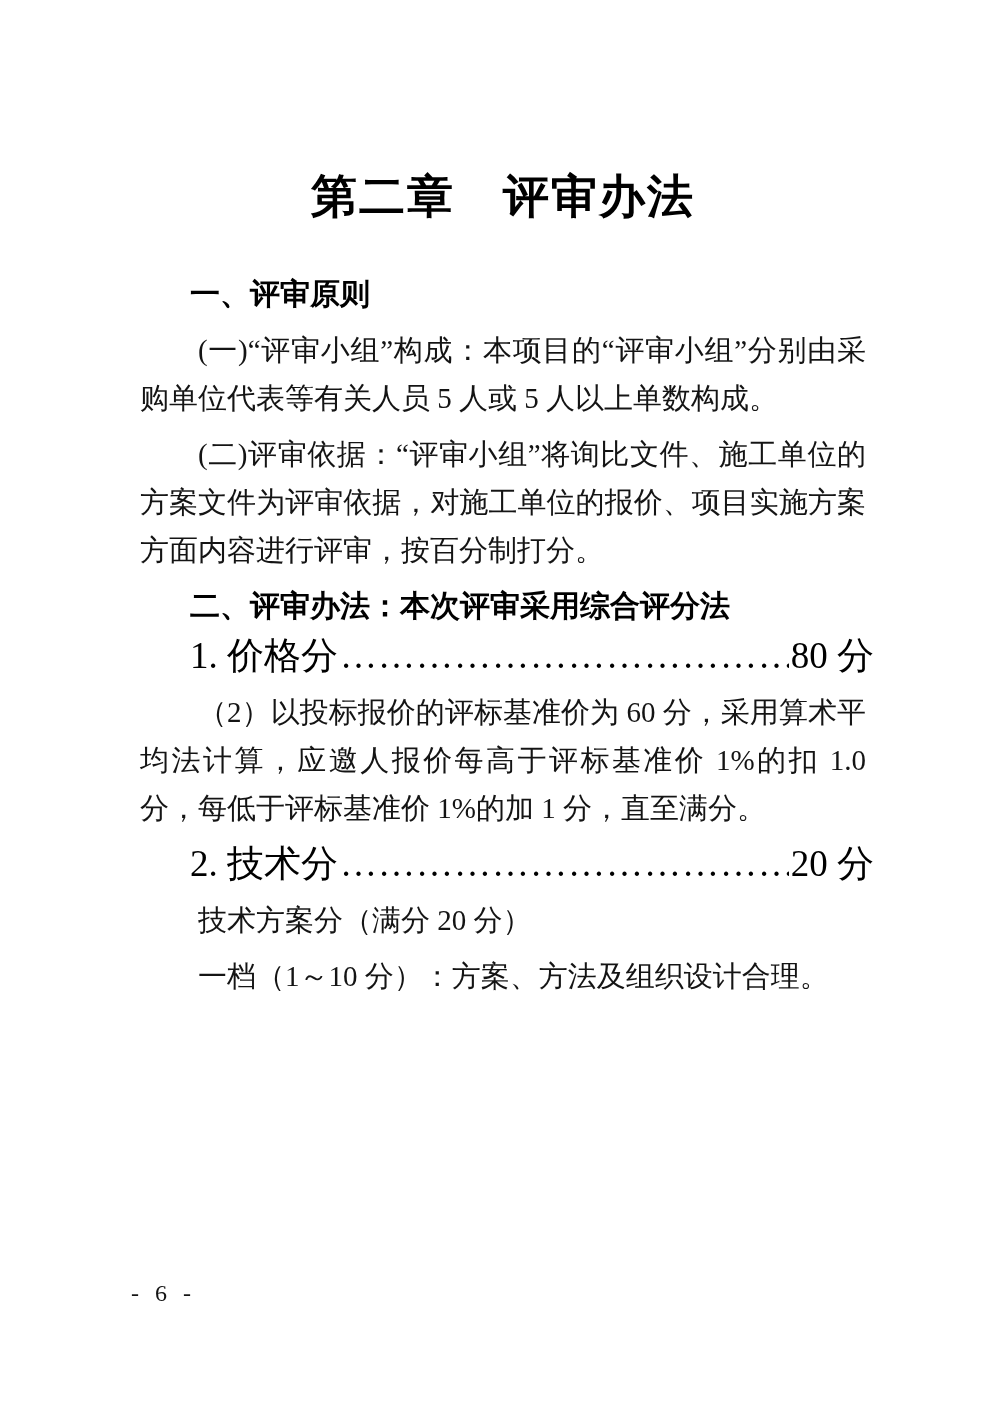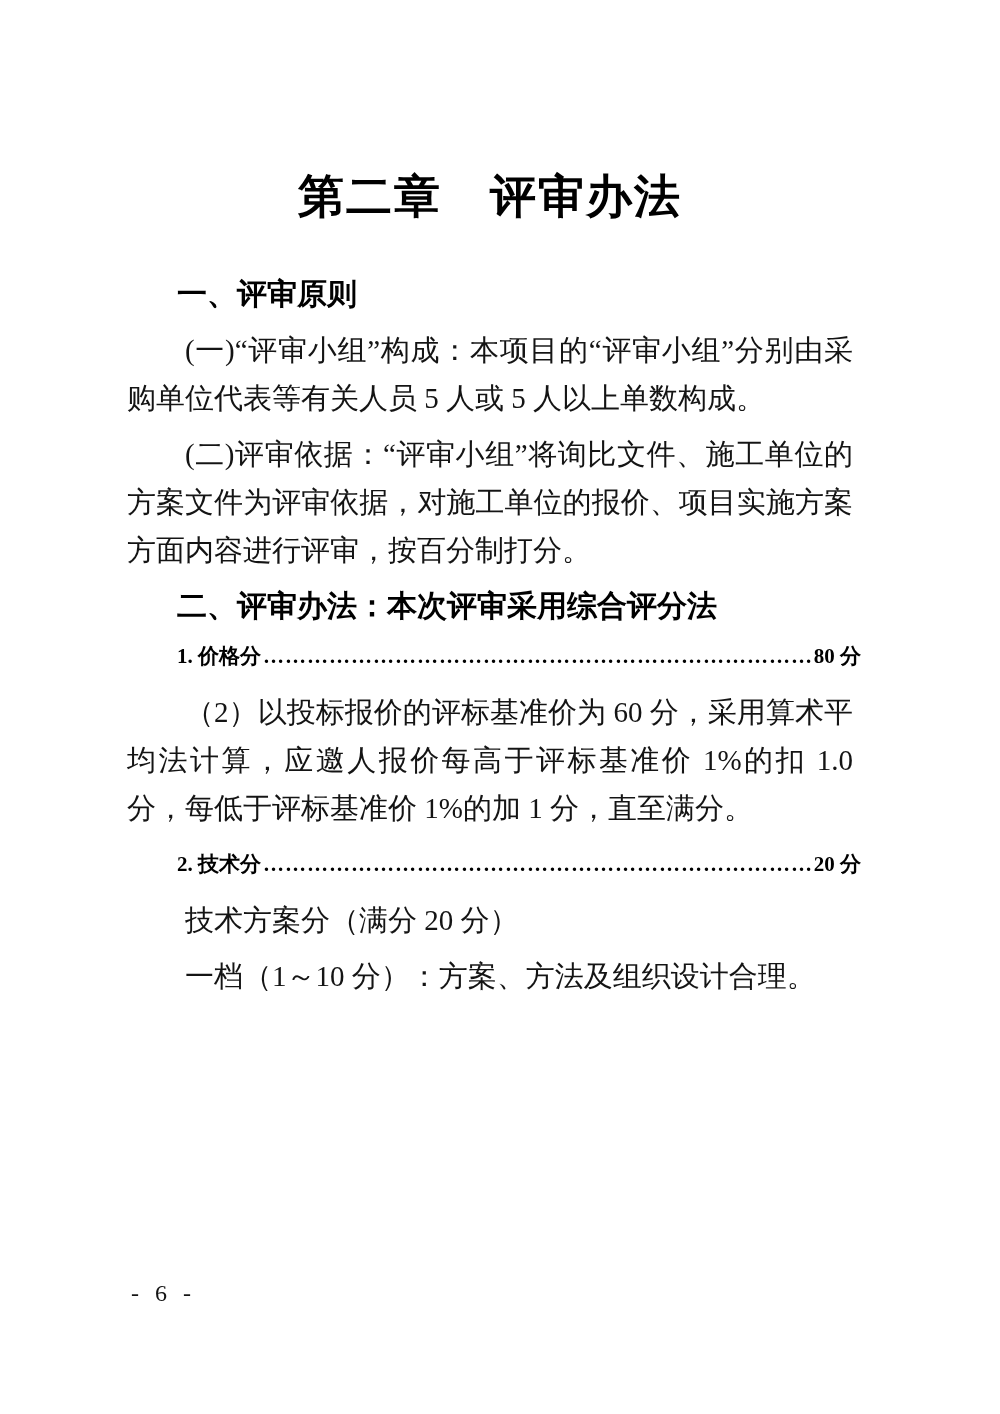--- a/index.html
+++ b/index.html
@@ -6,21 +6,21 @@
   .page {
     position:relative;
     width:1000px; height:1414px;
     background:#ffffff;
     color:#141414;
     font-family:"Liberation Serif","DejaVu Serif",serif;
     overflow:hidden;
   }
   .content {
     position:absolute;
-    left:119px; top:166px;
+    left:132px; top:166px;
     width:742px;
   }
   .doc-title {
     margin:0 0 42px 0;
     text-align:center;
     font-size:46px;
     font-weight:bold;
     letter-spacing:2px;
     font-family:"DejaVu Serif","Liberation Serif",serif;
     color:#000000;
@@ -39,23 +39,23 @@
     font-size:29px;
     line-height:48px;
     text-align:justify;
     text-indent:58px;
     color:#141414;
   }
   .score-line {
     display:flex;
     align-items:flex-end;
     padding-left:58px;
-    font-size:21px;
+    font-size:37px;
     line-height:48px;
-    font-weight:bold;
+    font-weight:normal;
     color:#000000;
   }
   .score-line .dots {
     flex:1;
     overflow:hidden;
     white-space:nowrap;
     letter-spacing:1px;
     margin:0 2px;
   }
   .score-line .score-value { white-space:nowrap; }

